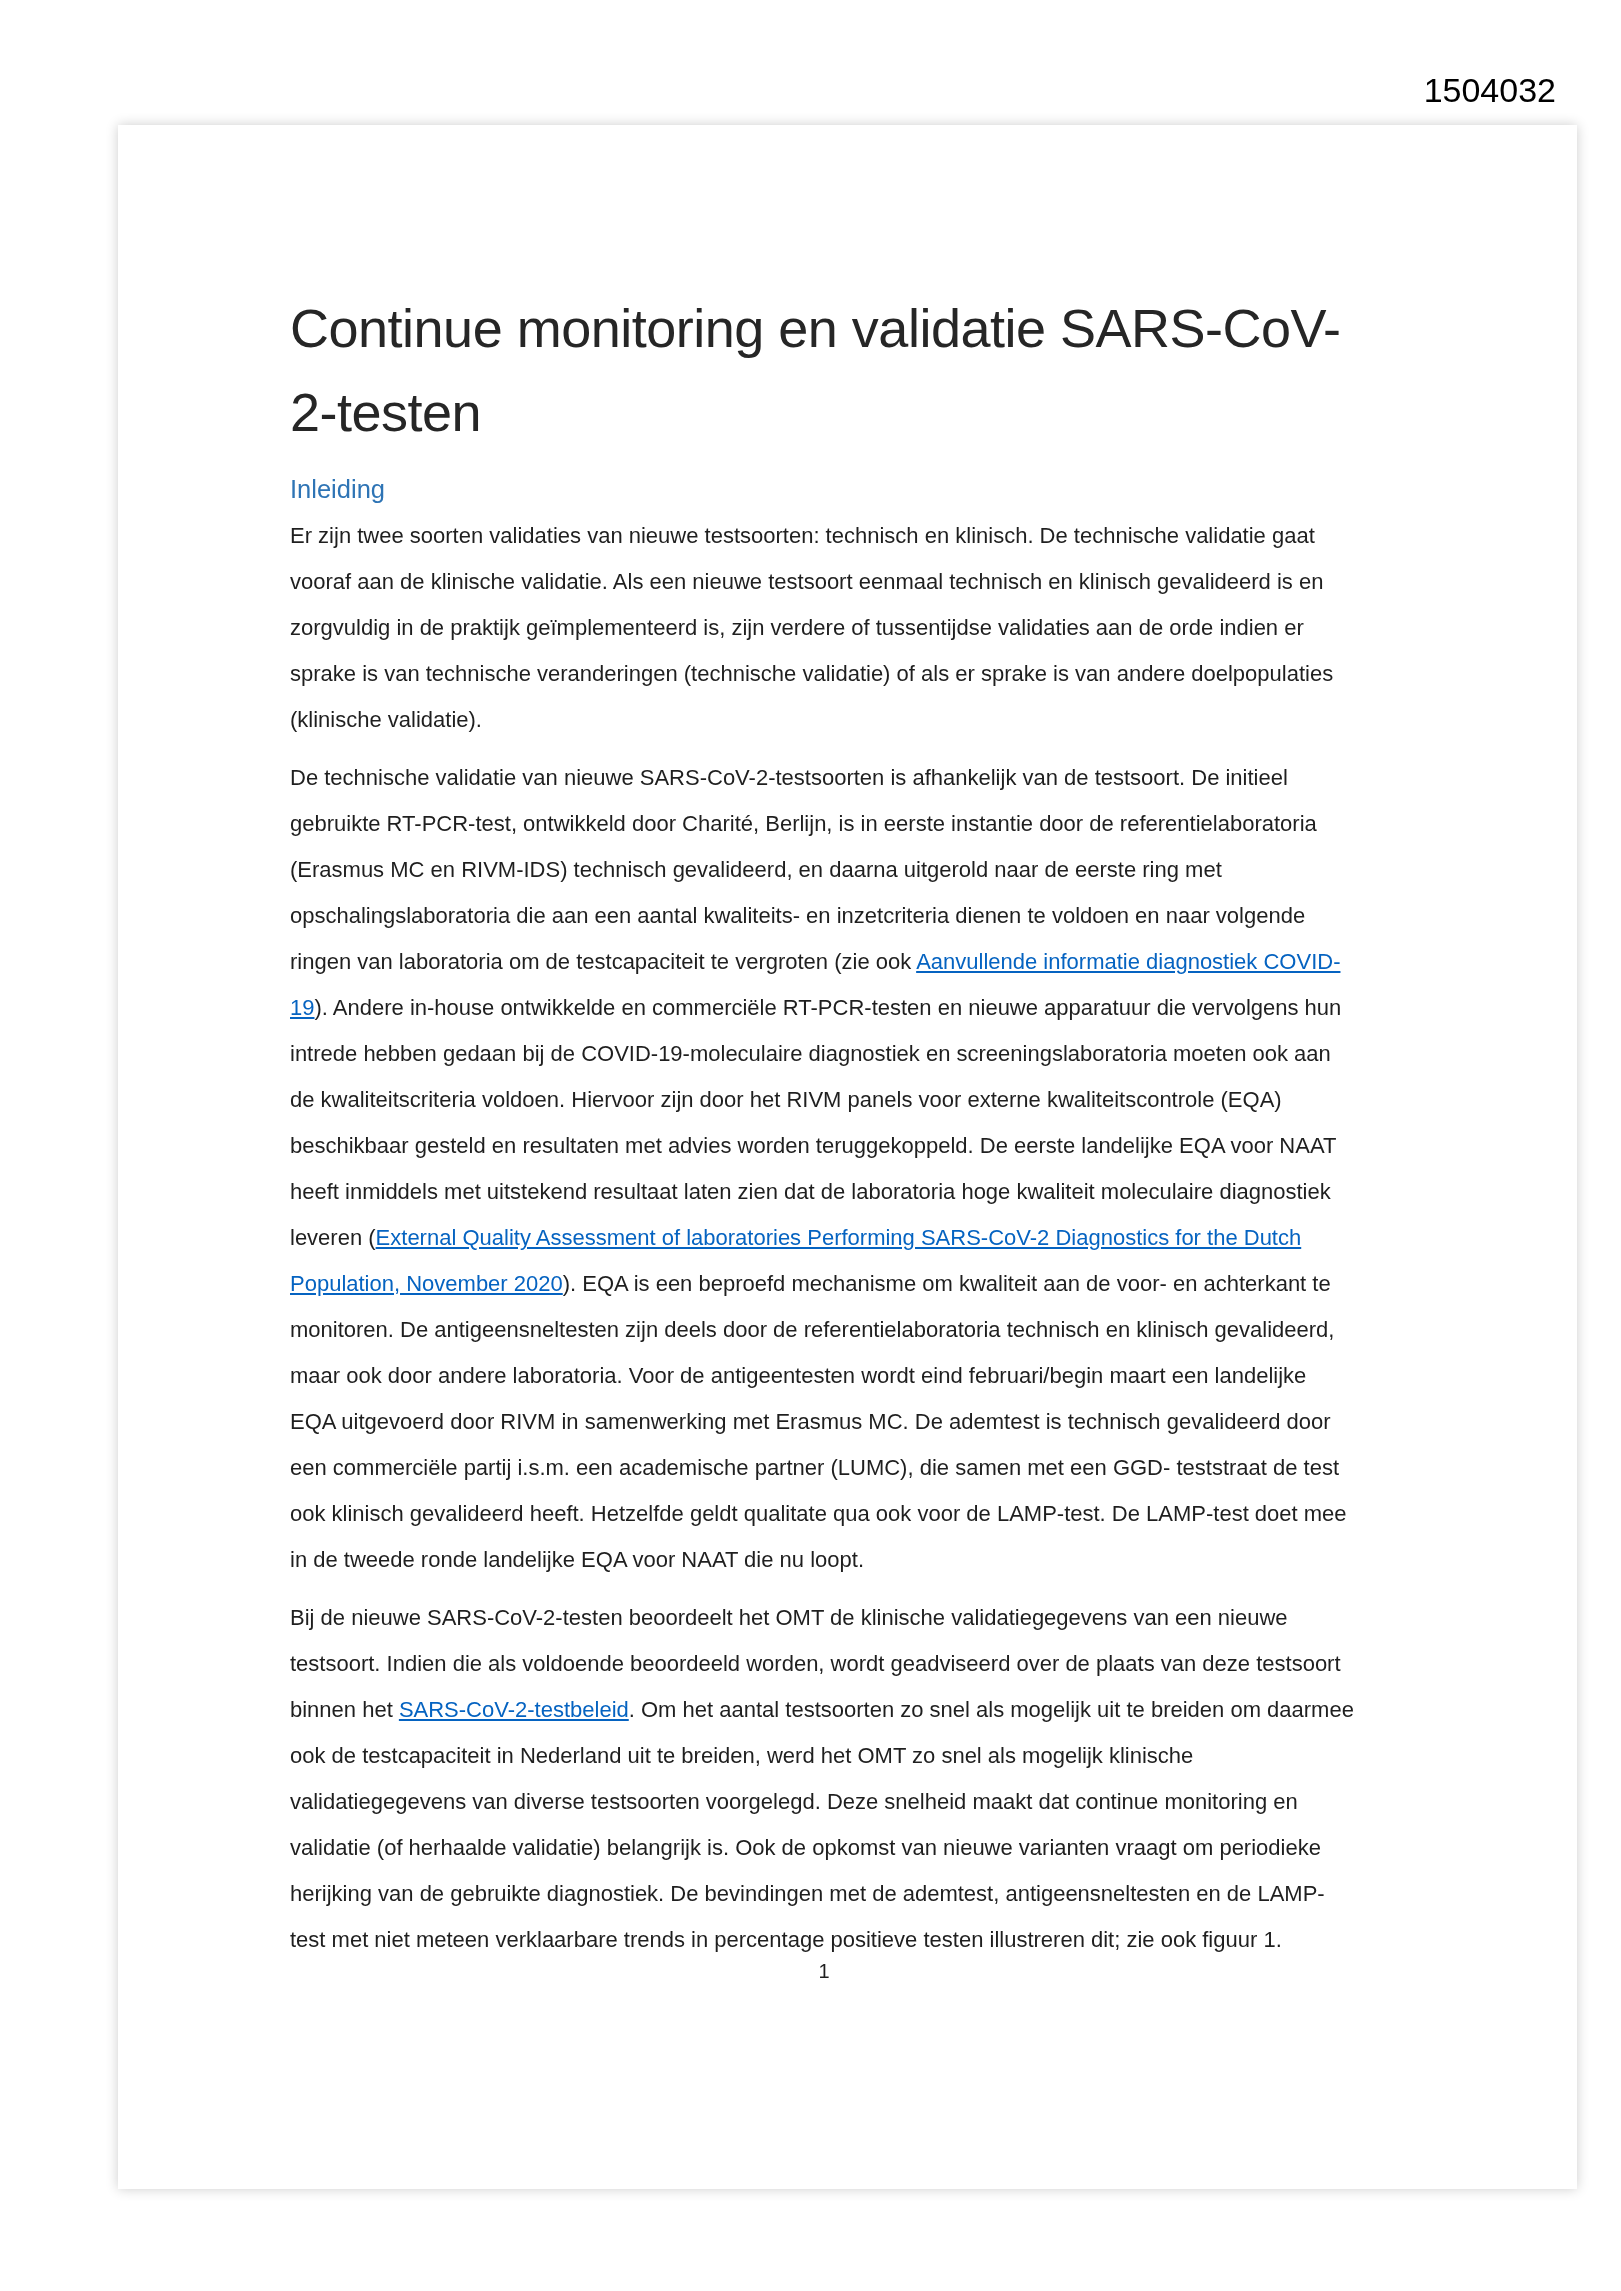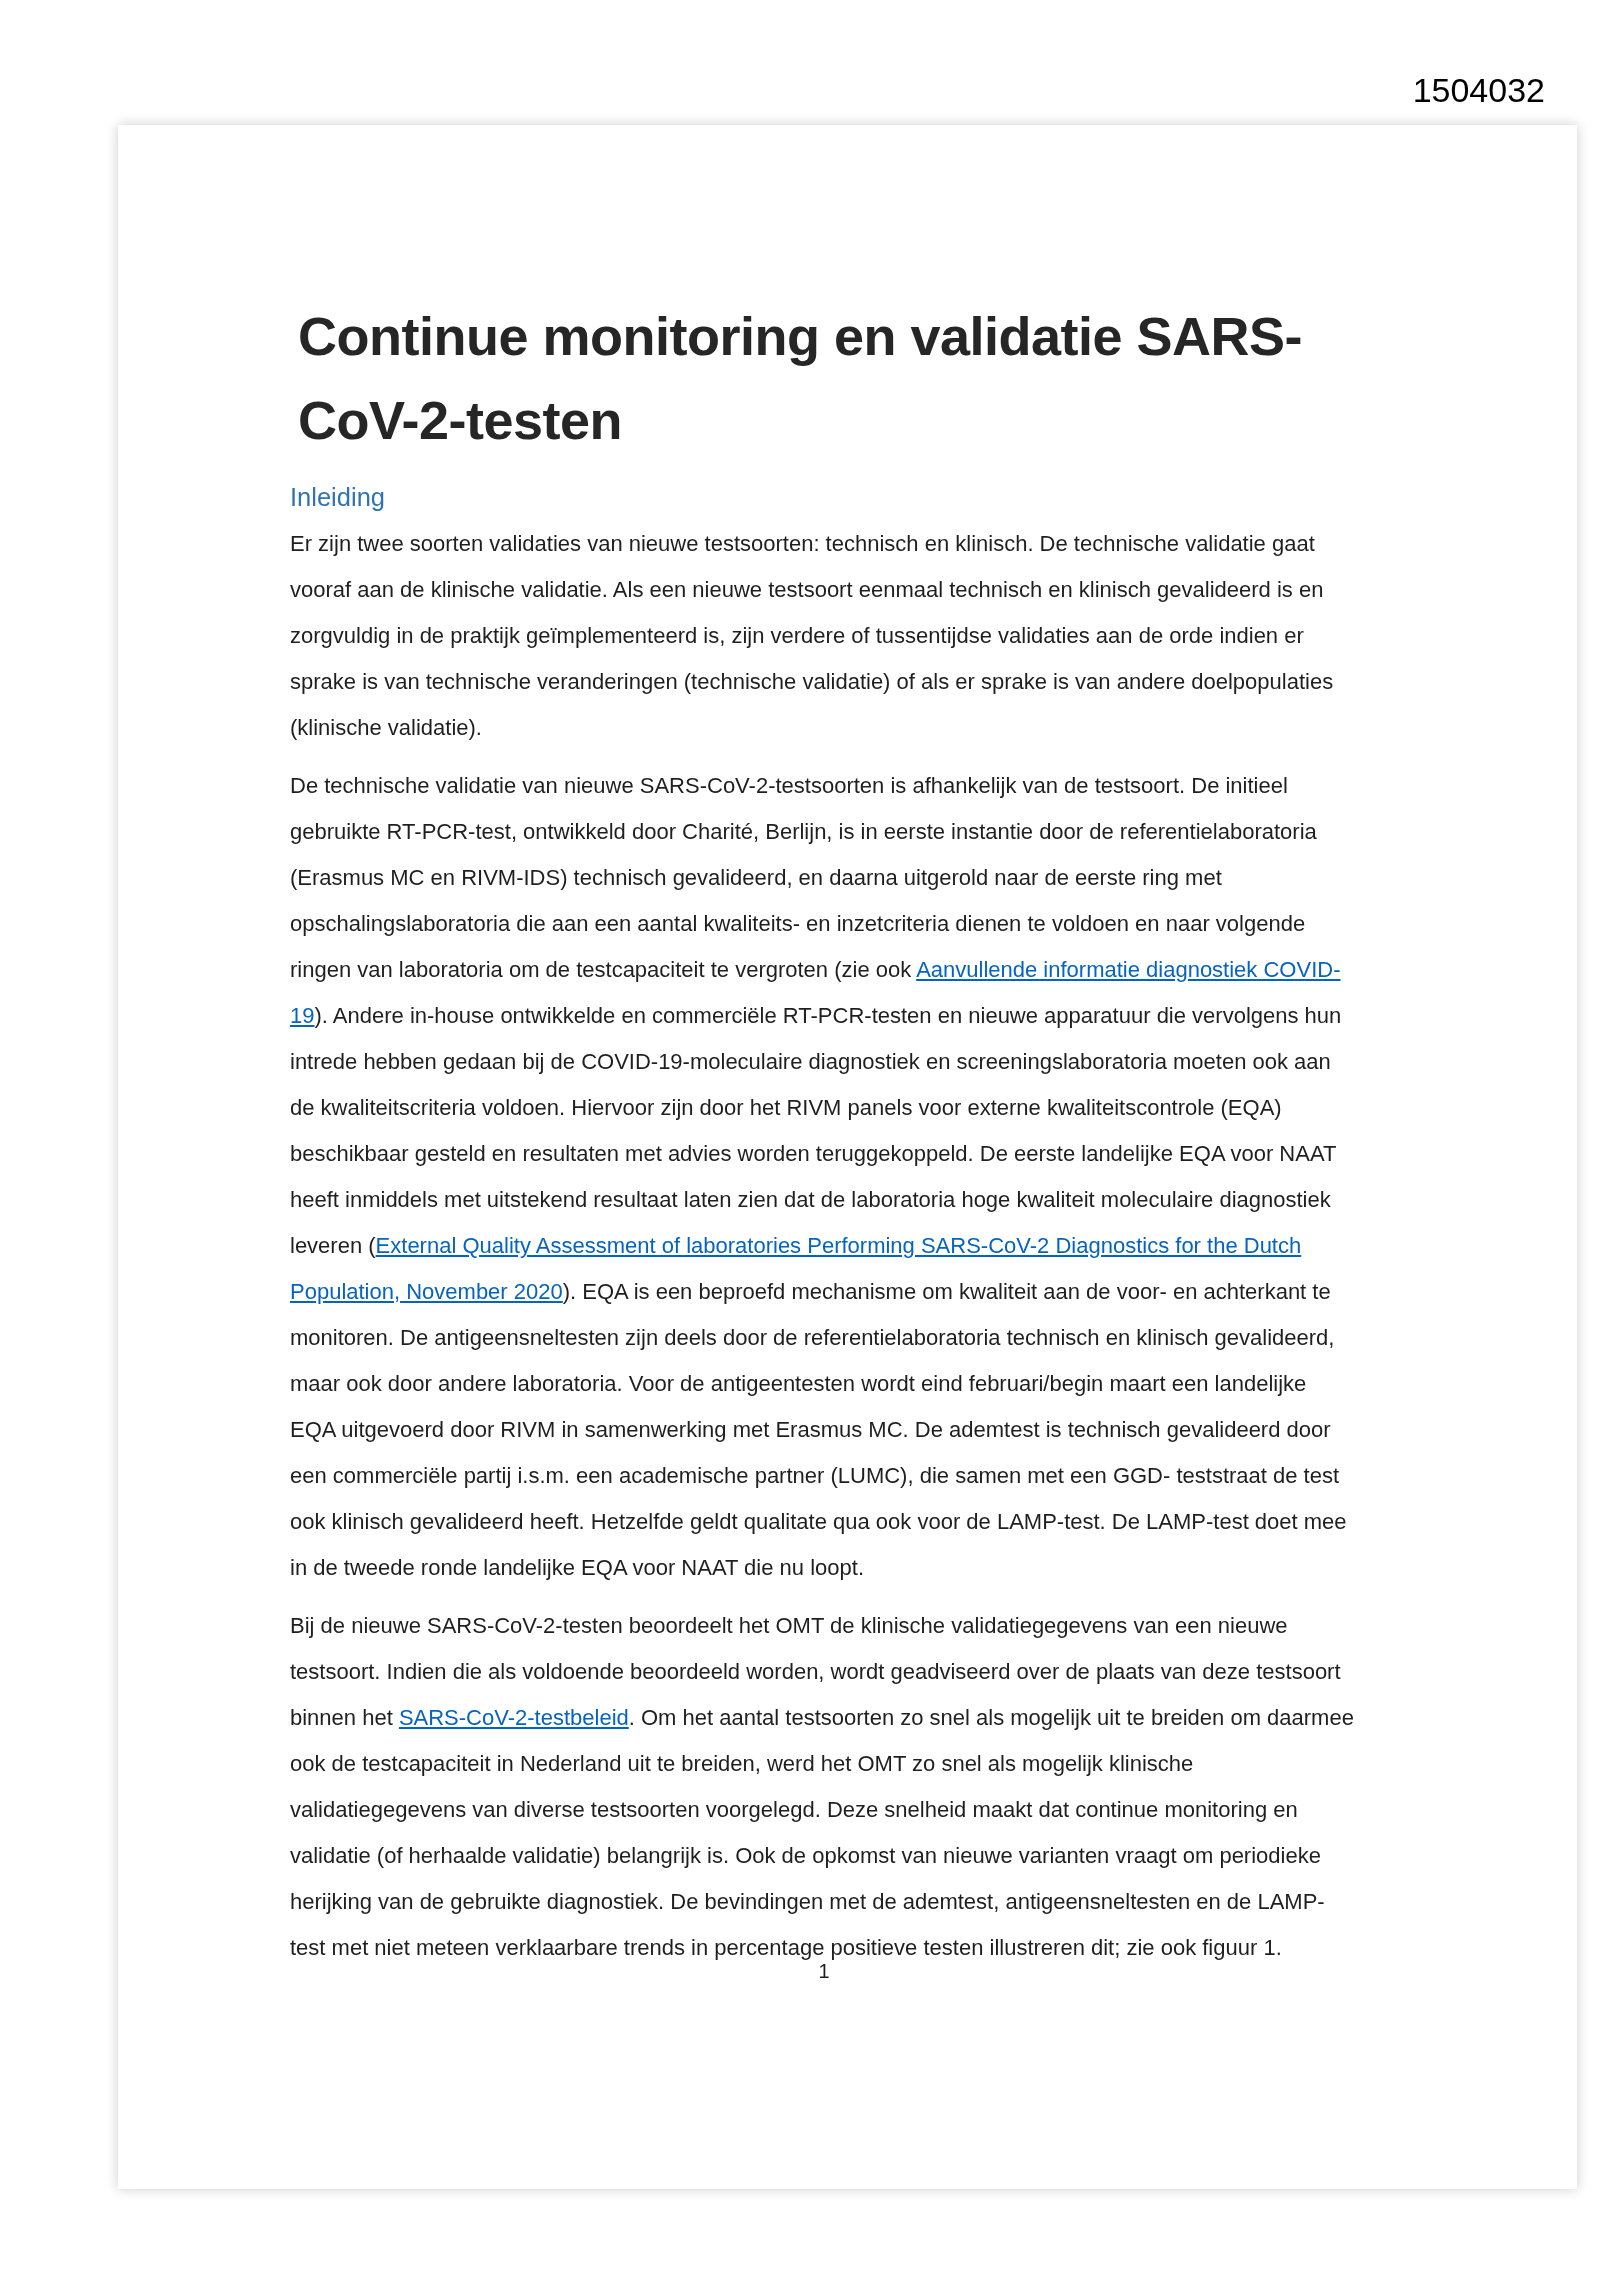--- a/index.html
+++ b/index.html
@@ -11,44 +11,44 @@
     width: 1621px;
     height: 2292px;
     position: relative;
     overflow: hidden;
     font-family: "Liberation Sans", "DejaVu Sans", sans-serif;
     color: #1f1f1f;
   }
   .corner-number {
     position: absolute;
     top: 71px;
-    right: 76px;
+    right: 65px;
     font-size: 34px;
     color: #000000;
     margin-left: 45px;
   }
   .sheet {
     position: absolute;
     left: 118px;
     top: 125px;
     width: 1459px;
     height: 2064px;
     background: #ffffff;
     box-shadow: 0 0 11.8px rgba(0,0,0,0.20);
   }
   .content {
     padding: 161px 220px 0 172px;
   }
   h1.title {
     font-size: 54px;
     line-height: 84px;
-    font-weight: 700;
+    font-weight: 400;
     color: #262626;
     letter-spacing: -0.5px;
-    margin: 8px;
+    margin: 0;
   }
   p.subtitle {
     font-size: 20px;
     line-height: 35px;
     margin: 2px 0 0 0;
   }
   h2.heading {
     font-size: 25.5px;
     line-height: 33px;
     font-weight: 400;

